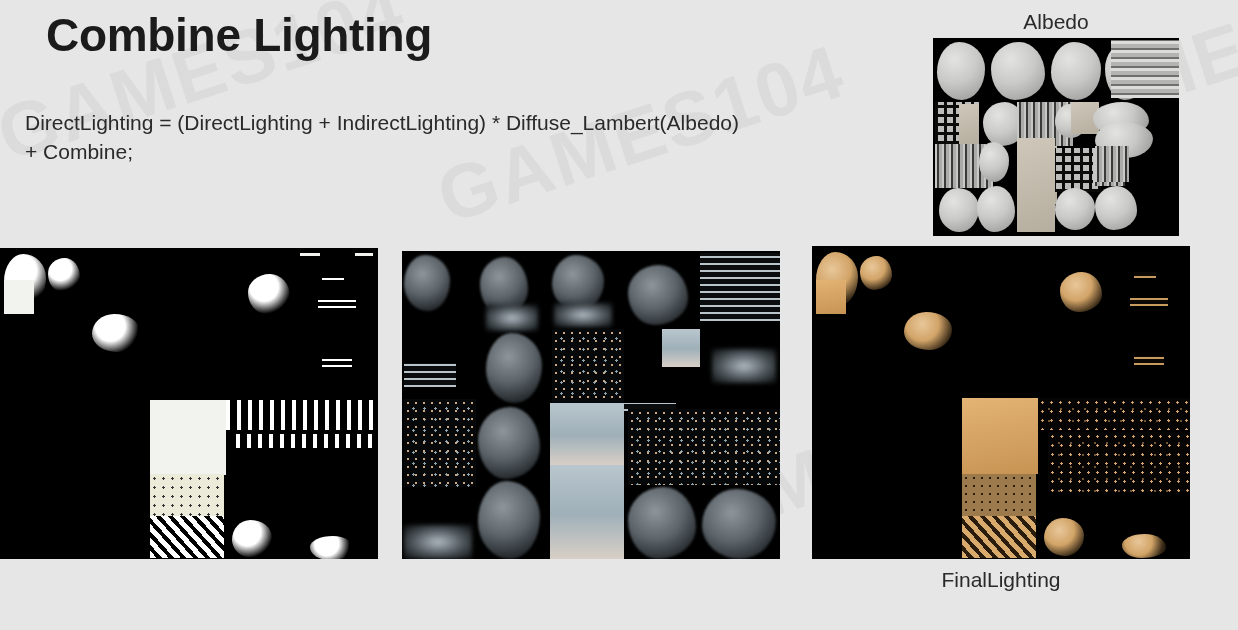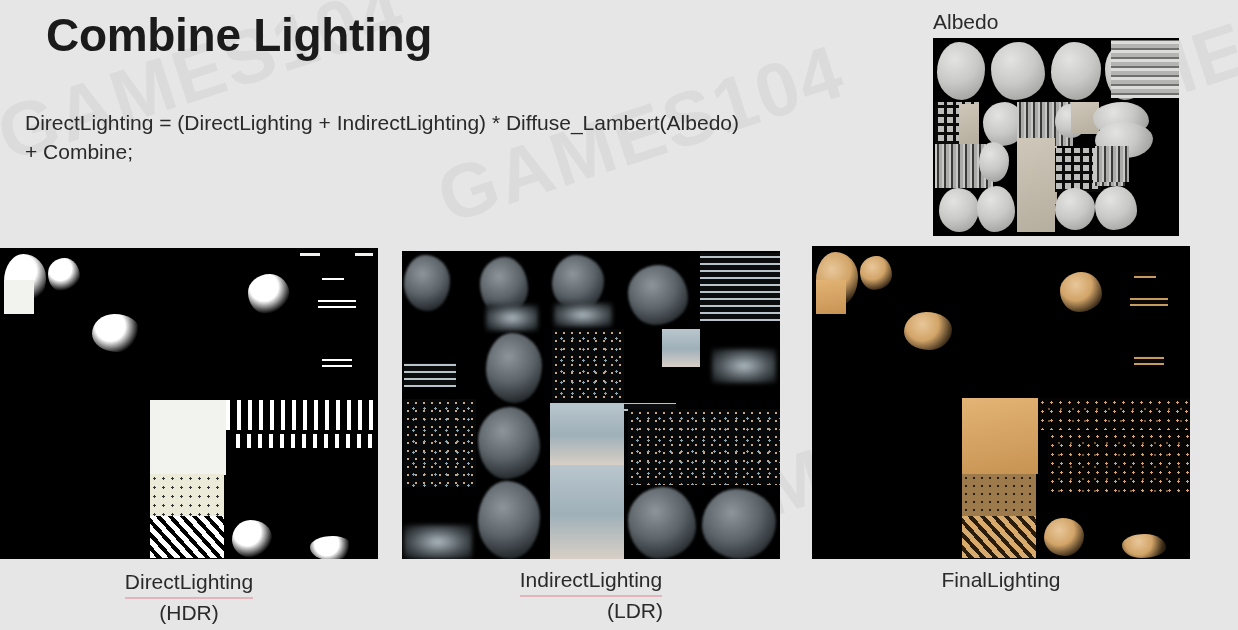--- a/index.html
+++ b/index.html
@@ -33,21 +33,21 @@
 
   
   .formula{
     position:absolute;left:25px;top:108px;width:830px;
     font-size:21px;color:#2a2a2a;line-height:29px;
   }
 
   
   .albedo-wrap{position:absolute;left:933px;top:10px;width:246px;}
   .albedo-label{
-    font-size:21px;color:#2a2a2a;
+    text-align:center;font-size:21px;color:#2a2a2a;
     margin:0 0 4px 0;line-height:24px;
   }
   .albedo-img{
     width:246px;height:198px;background:#000;
     position:relative;overflow:hidden;display:block;
   }
 
   
   .panel{position:absolute;background:#000;overflow:hidden;}
   .p-direct  {left:0px;  top:248px;width:378px;height:311px;}
@@ -229,28 +229,20 @@
     <div class="cell f-bar" style="left:322px;top:110px;width:30px;height:9px;"></div>
     <div class="cell f-flat" style="left:150px;top:152px;width:76px;height:76px;"></div>
     <div class="cell f-dot" style="left:150px;top:228px;width:74px;height:42px;"></div>
     <div class="cell f-hatch" style="left:150px;top:270px;width:74px;height:42px;"></div>
     <div class="cell f-spark" style="left:226px;top:152px;width:152px;height:32px;"></div>
     <div class="cell f-spark" style="left:236px;top:186px;width:142px;height:60px;"></div>
     <div class="cell rock f-rock" style="left:232px;top:272px;width:40px;height:38px;"></div>
     <div class="cell rock2 f-rock" style="left:310px;top:288px;width:44px;height:24px;"></div>
   </div>
 
-  <div class="caption c-direct">
-    <span class="l1 squiggle">DirectLighting</span>
-    <span class="l2">(HDR)</span>
-  </div>
-
-  <div class="caption c-indirect">
-    <span class="l1 squiggle">IndirectLighting</span>
-    <span class="l2">(LDR)</span>
-  </div>
+
 
   <div class="caption c-final">
     <span class="l1">FinalLighting</span>
     <span class="l2"></span>
   </div>
 
 </div>
 
 </body></html>

